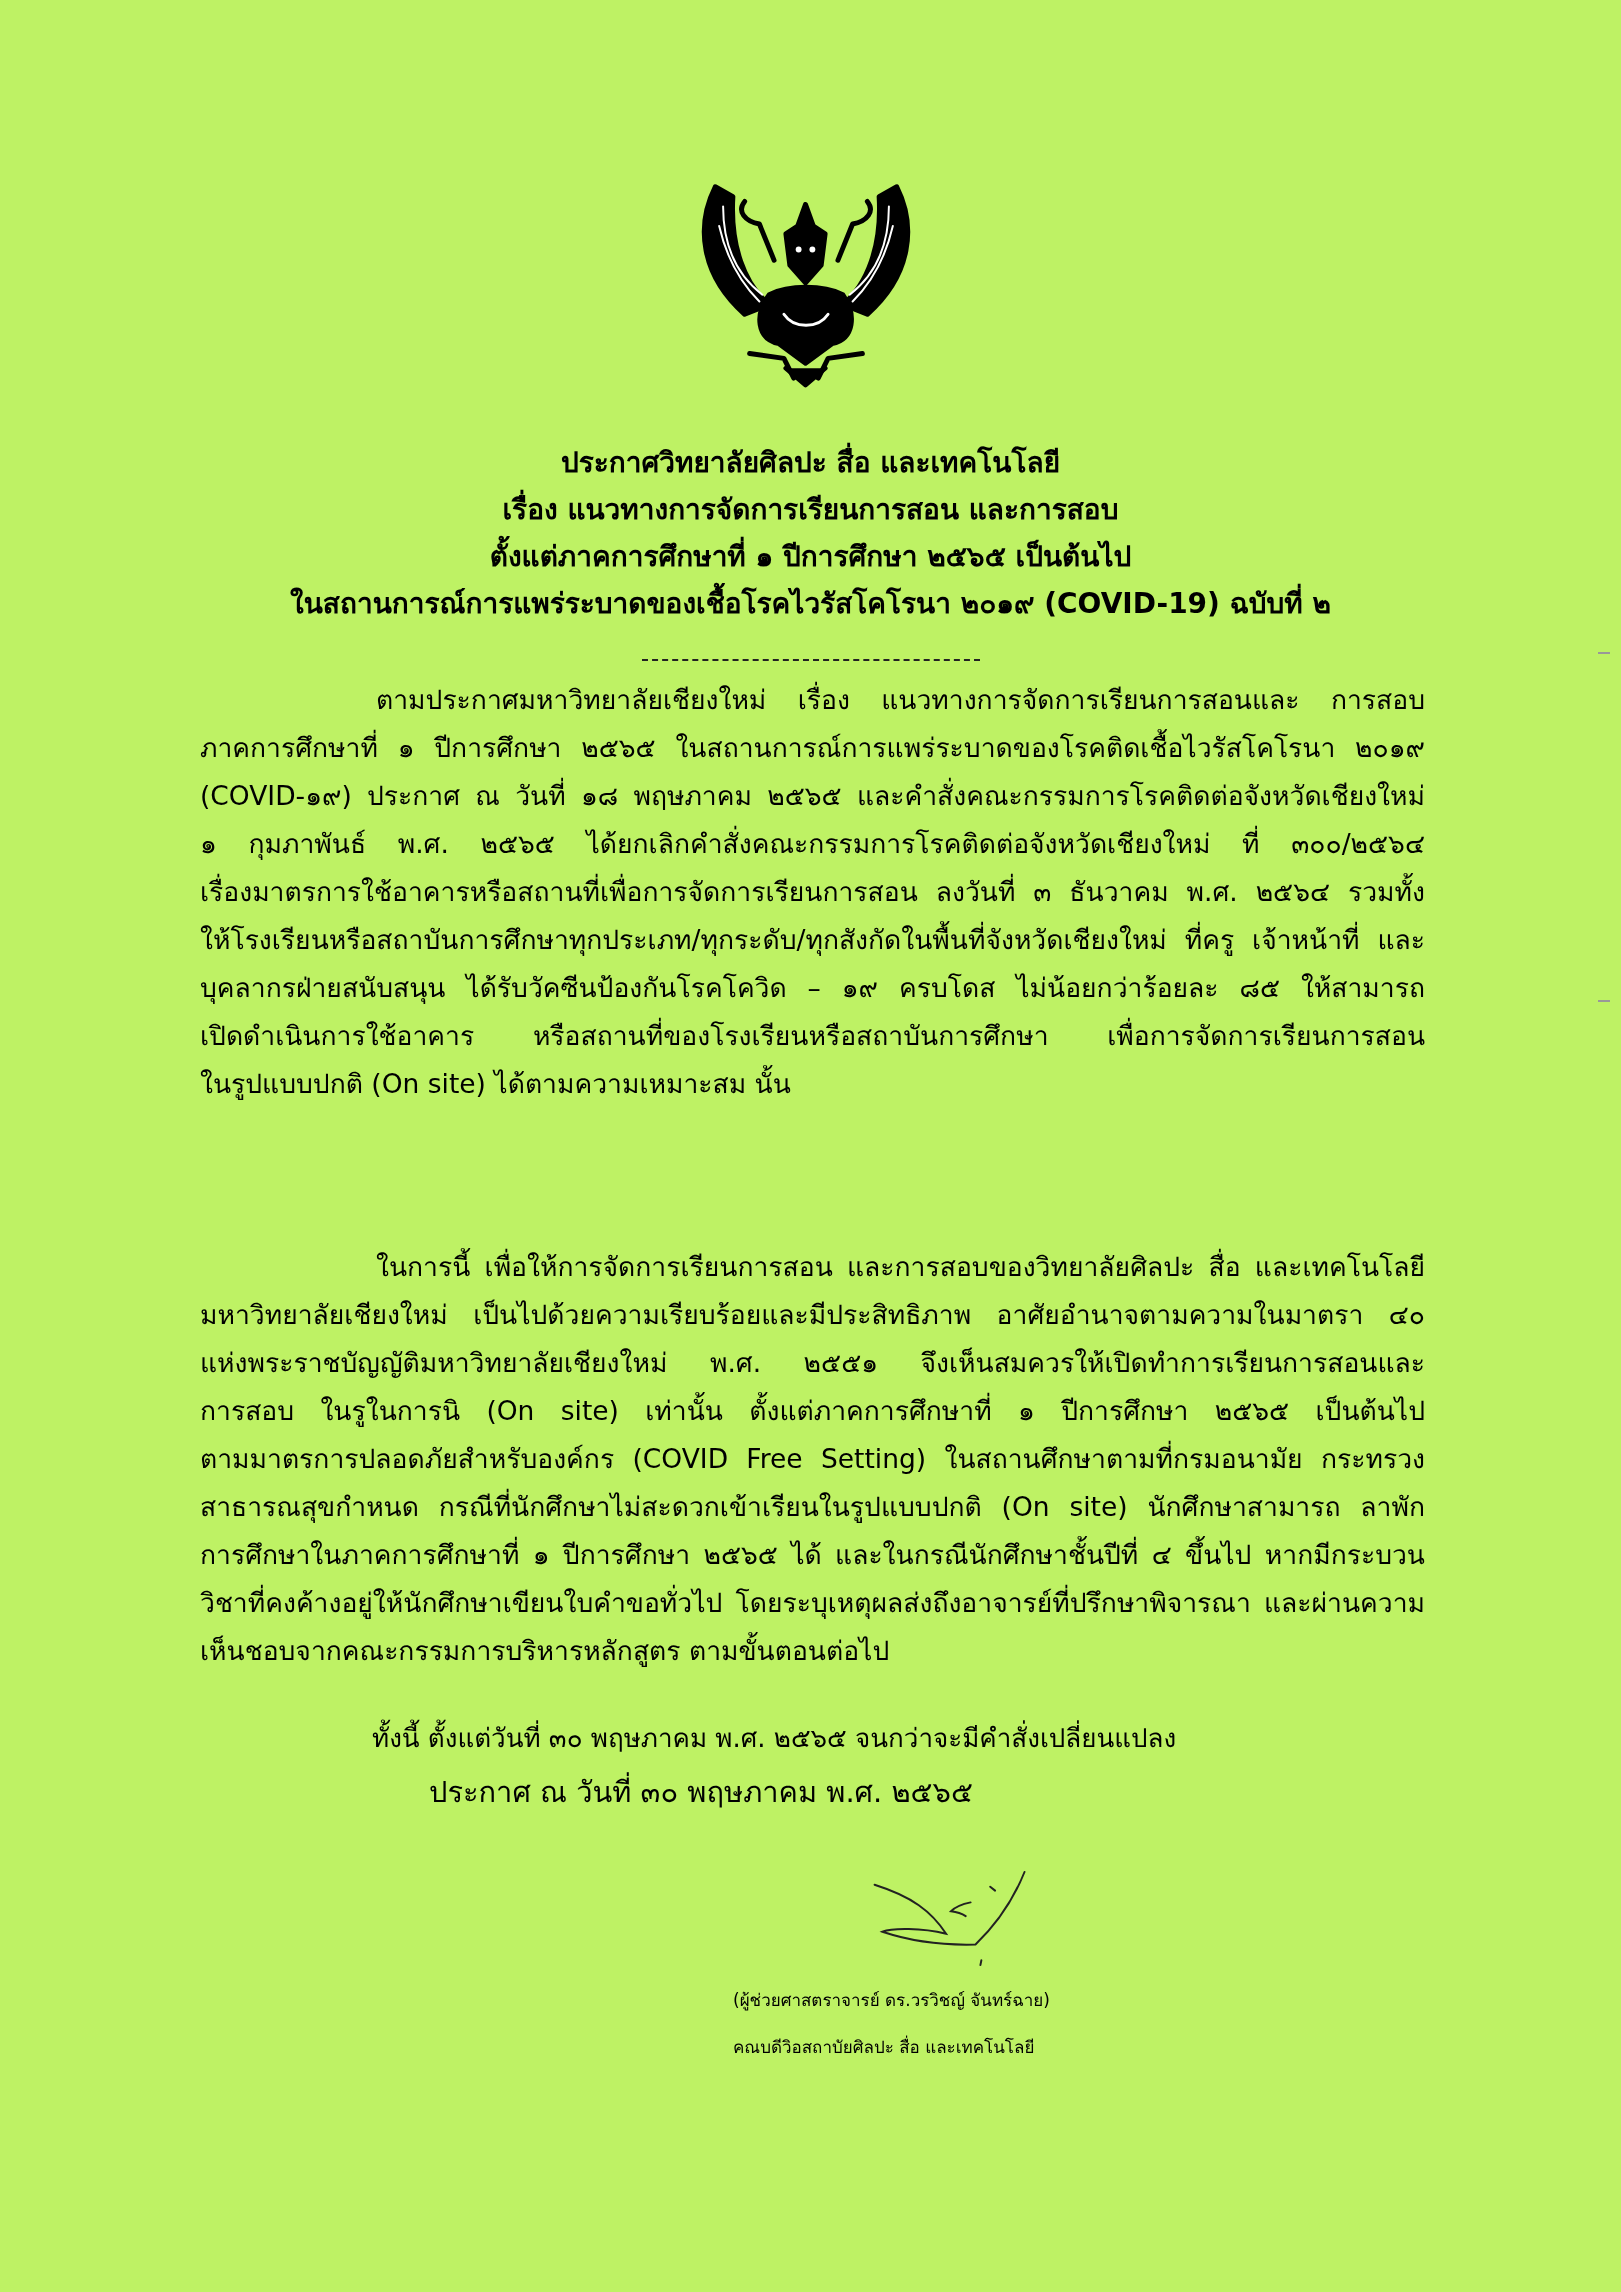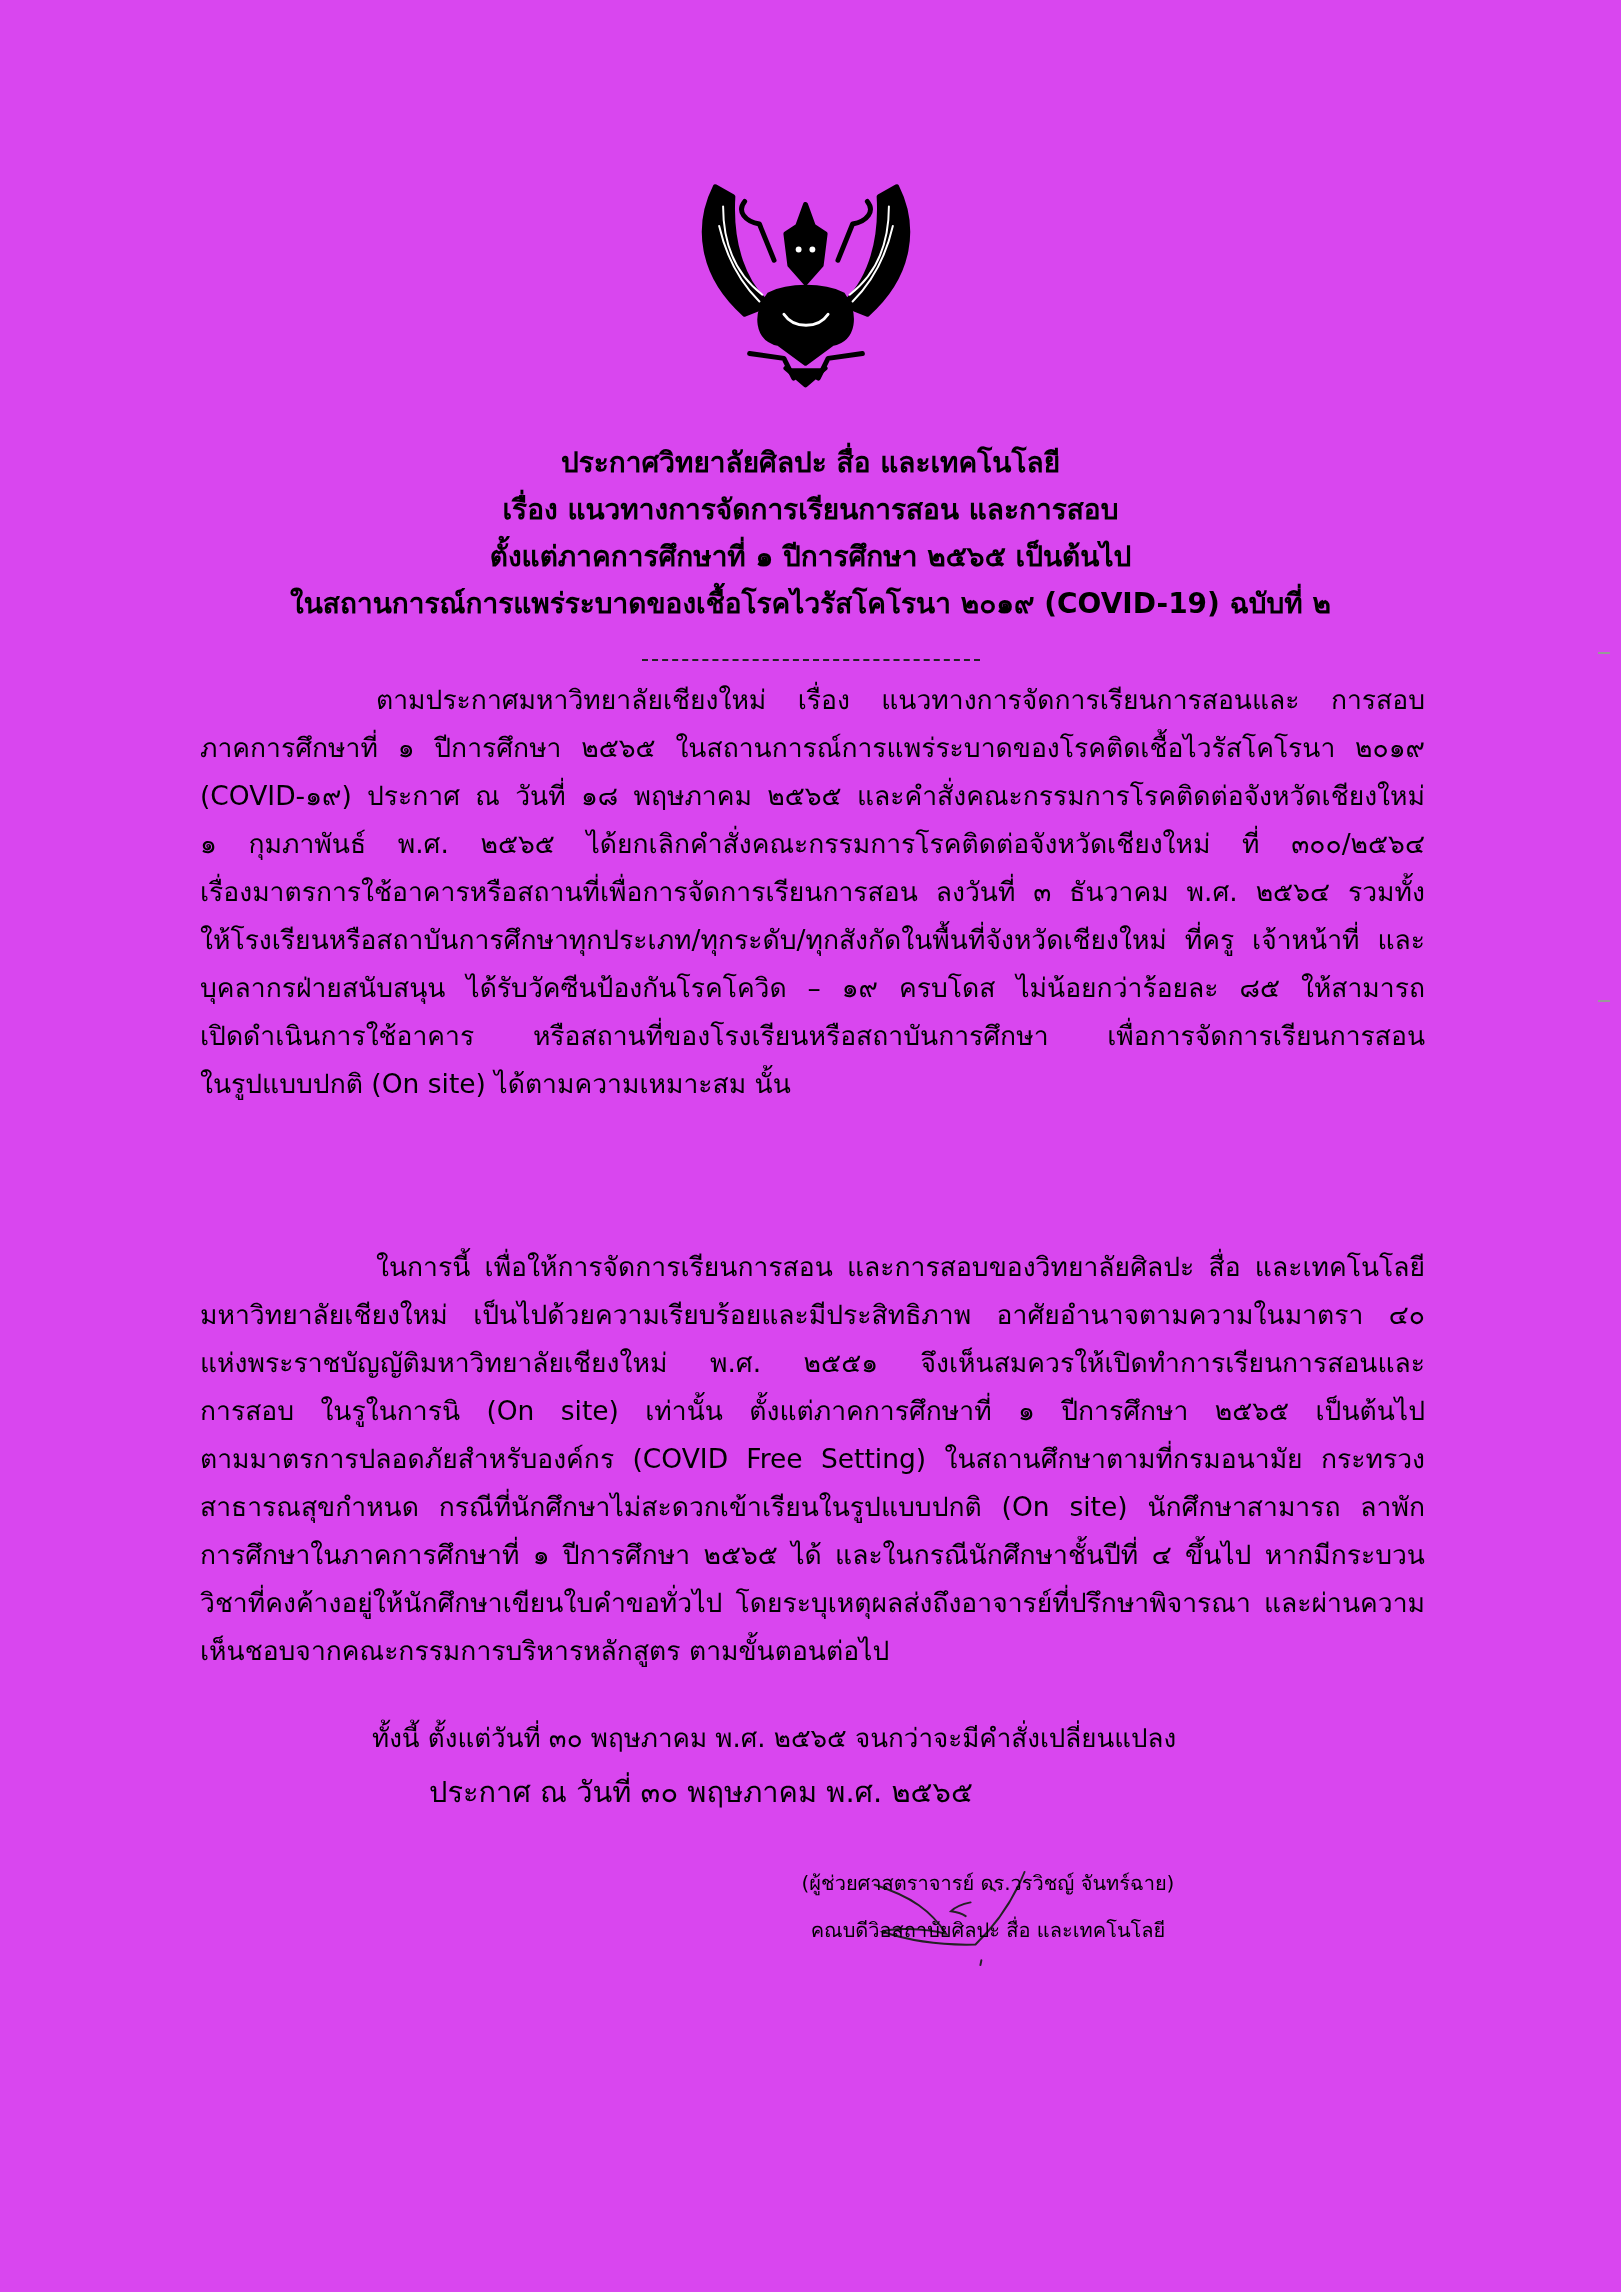--- a/index.html
+++ b/index.html
@@ -1,32 +1,32 @@
 <!DOCTYPE html>
 <html><head>
 <meta charset="utf-8">
 <style>
   html, body { margin: 0; padding: 0; background: #ffffff; }
   body { width: 1621px; height: 2293px; position: relative; overflow: hidden;
          font-family: "DejaVu Sans", "Liberation Sans", sans-serif; color: #000; }
-  .page { position: absolute; left: 0; top: 0; width: 1621px; height: 2293px; background: #d946ef; }
+  .page { position: absolute; left: 0; top: 0; width: 1621px; height: 2293px; background: #bef264; }
   .emblem { position: absolute; left: 676px; top: 167px; width: 260px; height: 221px; }
   .title-block { position: absolute; left: 196px; top: 439px; width: 1229px; text-align: center; }
   .title-line { font-weight: bold; font-size: 28px; line-height: 47px; height: 47px; white-space: nowrap; }
   .divider { position: absolute; left: 642px; top: 659px; width: 338px; height: 0;
              border-top: 2px dashed #222; }
   .para { position: absolute; left: 200px; width: 1225px; font-size: 26.5px; line-height: 48px; }
   .line { height: 48px; white-space: nowrap; text-align: justify; text-align-last: justify; overflow: visible; }
   .line.last { text-align-last: left; }
   .line.indent { padding-left: 176px; }
   .bold { font-weight: normal; }
   .closing { position: absolute; left: 372px; top: 1717px; font-size: 26px; white-space: nowrap; }
   .dateline { position: absolute; left: 429px; top: 1769px; font-size: 29px; white-space: nowrap; }
   .signature { position: absolute; left: 853px; top: 1867px; width: 196px; height: 108px; }
-  .signer { position: absolute; left: 733px; top: 1860px; width: 510px; text-align: center; font-size: 20px; line-height: 47px; }
+  .signer { position: absolute; left: 733px; top: 1977px; width: 510px; text-align: left; font-size: 17px; line-height: 47px; }
   .margin-mark { position: absolute; left: 1598px; width: 11.8px; height: 2px; background: #999; }
 </style>
 </head>
 <body>
 
 <div class="page">
 
   <svg class="emblem" viewBox="0 0 265 225">
     <g fill="none" stroke="#000" stroke-width="5" stroke-linejoin="round" stroke-linecap="round">
 

